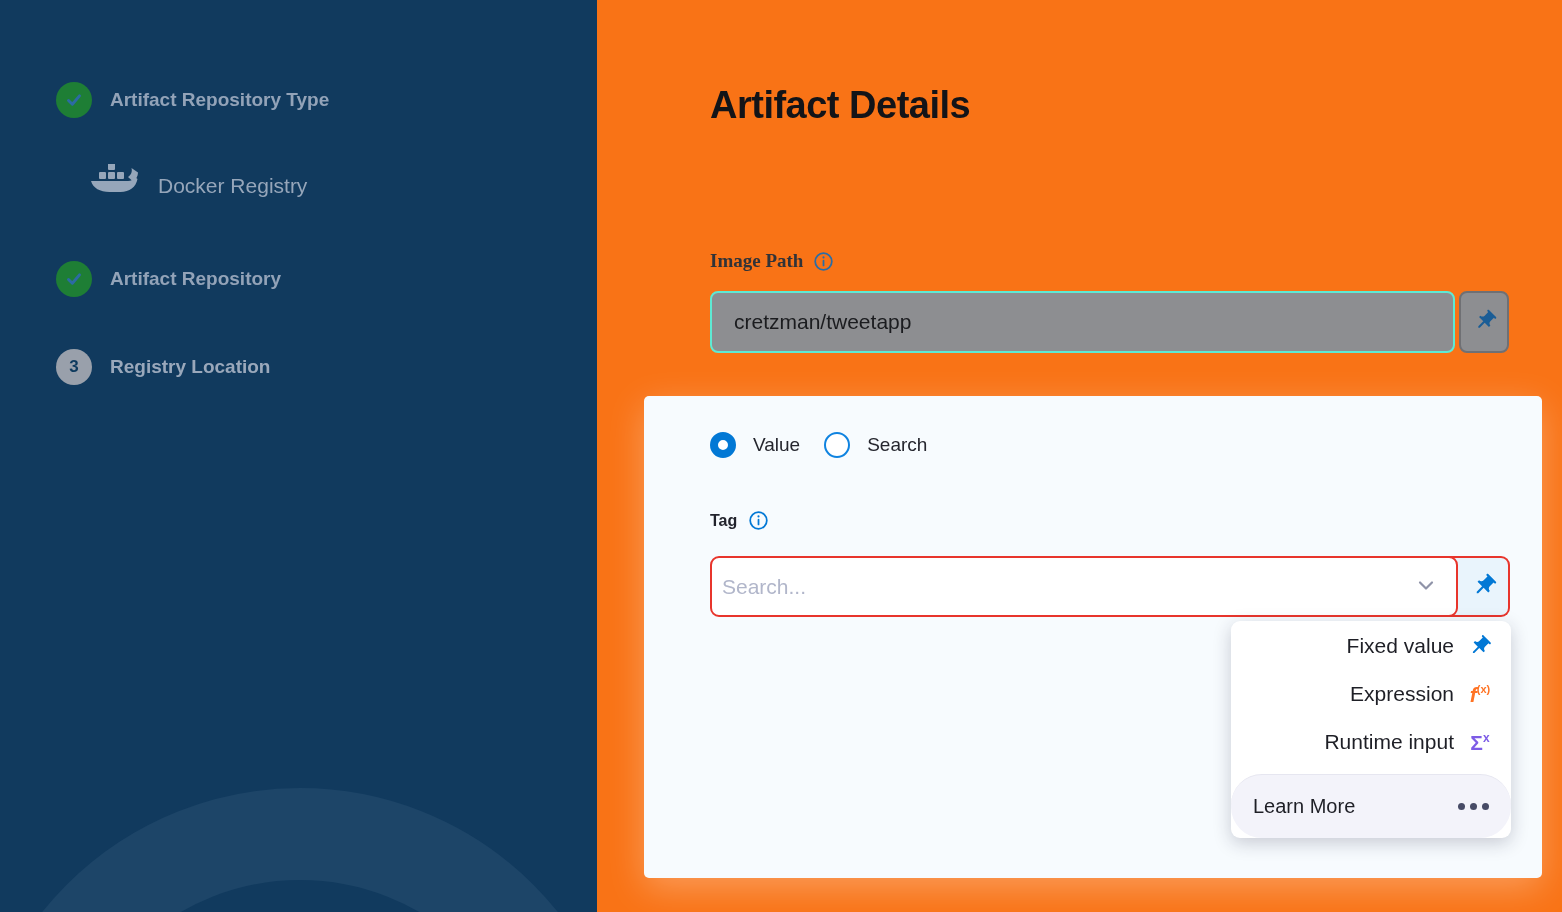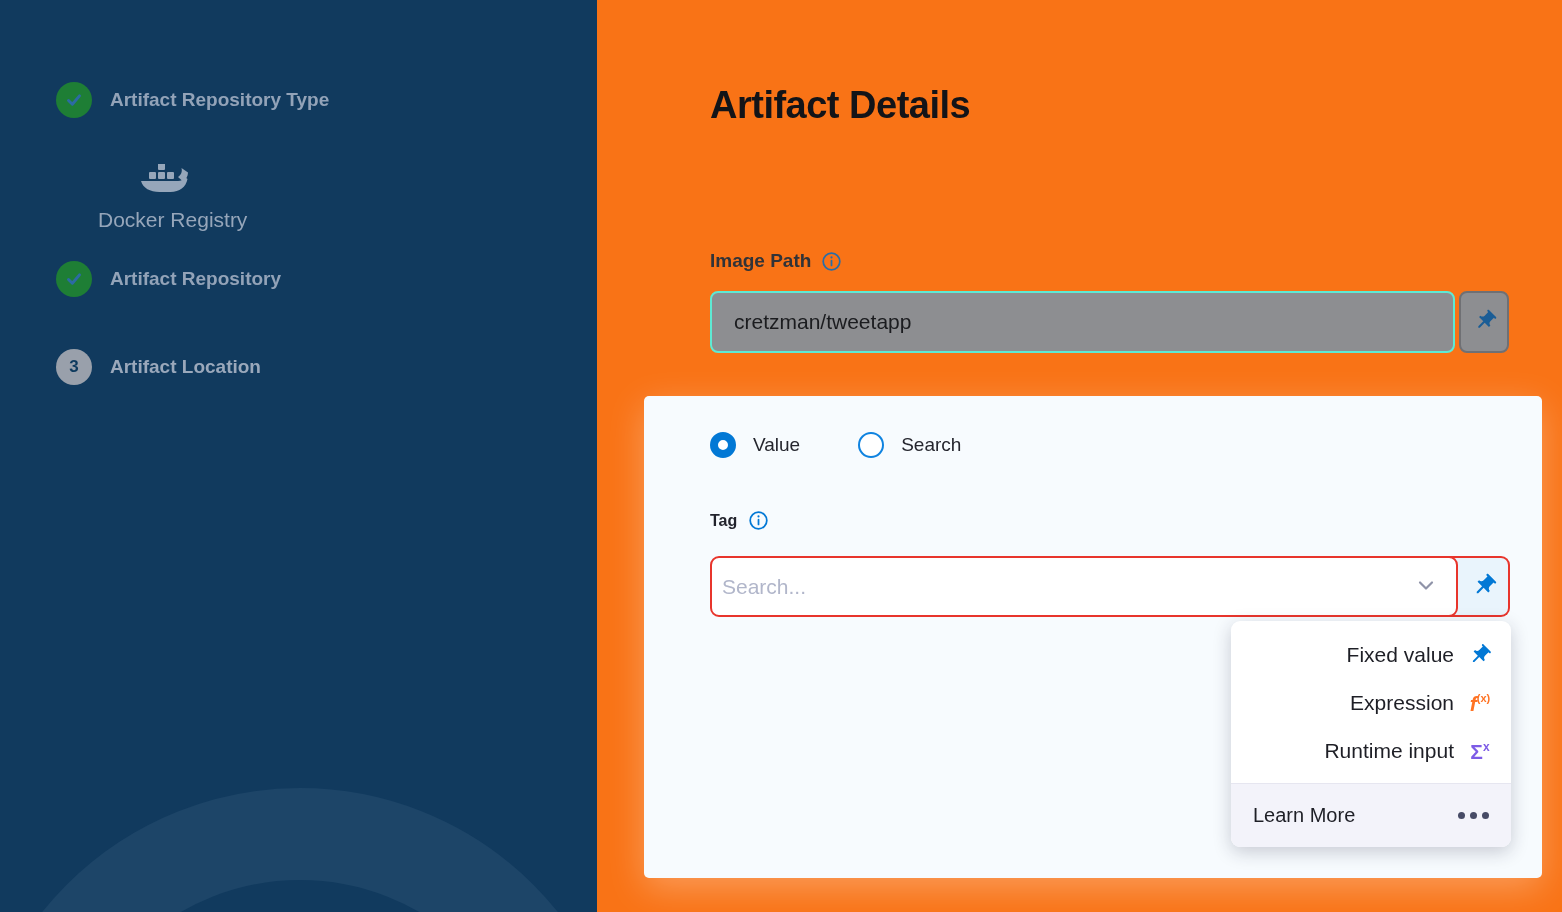--- a/index.html
+++ b/index.html
@@ -12,21 +12,21 @@
              background:#113a5e; overflow:hidden; }
   .arc { position:absolute; left:-30px; top:788px; width:660px; height:660px;
          border-radius:50%; border:92px solid #1d4568; }
   .side-row { position:absolute; display:flex; align-items:center; }
   .status-circle { width:36px; height:36px; border-radius:50%;
                    display:flex; align-items:center; justify-content:center; flex:0 0 36px; }
   .check-circle { background:#1e7e35; }
   .num-circle { background:#99a0ab; color:#0e3a5e; font-size:17px; font-weight:700; }
   .step-label { margin-left:18px; font-size:19px; font-weight:600; color:#93a3b8; }
   .step-label.bold { font-weight:700; color:#9aa8bb; }
-  .docker-row { left:80px; top:164px; height:44px;flex-direction:column; }
+  .docker-row { left:88px; top:164px; height:44px; }
   .docker-label { margin-left:18px; font-size:21px; font-weight:500; color:#96a6ba; }
 
   
   .content { position:absolute; left:597px; top:0; width:1093px; height:912px; }
   .page-title { position:absolute; left:113px; top:84px; font-size:38px; font-weight:700;
                 color:#131418; letter-spacing:-0.5px; }
   .field-label-row { position:absolute; display:flex; align-items:center; gap:10px; }
   .field-label { font-size:19px; font-weight:600; color:#313338; }
   .info-icon { width:21px; height:21px; display:block; }
   .dim-input { position:absolute; left:113px; top:291px; width:745px; height:62px;
@@ -37,21 +37,21 @@
                      font-family:inherit; }
   .dim-pin-btn { position:absolute; left:862px; top:291px; width:50px; height:62px;
                  background:#8d8e91; border:2px solid #6f7074; border-radius:8px;
                  display:flex; align-items:center; justify-content:center; cursor:pointer; }
   .pin-glyph { transform:rotate(45deg); display:block; }
 
   
   .spotlight { position:absolute; left:47px; top:396px; width:898px; height:482px;
                background:#f7fbfe; border-radius:5px;
                box-shadow:0 10px 36px rgba(255,255,255,0.30); }
-  .radio-row { position:absolute; left:66px; top:36px; display:flex; align-items:center; gap:58px; }
+  .radio-row { position:absolute; left:66px; top:36px; display:flex; align-items:center; gap:24px; }
   .radio-item { display:flex; align-items:center; gap:17px; cursor:pointer; }
   .radio-dot { width:26px; height:26px; border-radius:50%; background:#fff; }
   .radio-dot.on { border:8px solid #0278d5; }
   .radio-dot.off { border:2px solid #0f83e0; }
   .radio-label { font-size:19px; color:#25262e; }
 
   .tag-label-row { position:absolute; left:66px; top:114px; display:flex; align-items:center; gap:11px; }
   .tag-label { font-size:16px; font-weight:700; color:#22232c; }
 
   .tag-group { position:absolute; left:66px; top:160px; width:800px; height:61px; }
@@ -63,32 +63,32 @@
                background:#ffffff; border:2px solid #e8352c; border-radius:9px;
                display:flex; align-items:center; }
   .tag-input input { flex:1; border:none; outline:none; background:transparent;
                      padding-left:10px; font-size:21px; color:#30323c; font-family:inherit; }
   .tag-input input::placeholder { color:#b1b6ca; opacity:1; }
   .chevron { margin-right:18px; flex:0 0 auto; display:block; cursor:pointer; }
 
   
   .dropdown { position:absolute; left:587px; top:225px; width:280px; background:#ffffff;
               border-radius:9px; box-shadow:0 5px 18px rgba(30,32,60,0.22); overflow:hidden; }
-  .dd-items { padding:10px 18px 8px 18px; }
+  .dd-items { padding:1px 18px 8px 18px; }
   .dd-item { height:48px; display:flex; align-items:center; justify-content:flex-end;
              gap:13px; cursor:pointer; }
   .dd-item-label { font-size:21px; font-weight:500; color:#1e1f26; }
   .dd-icon { width:26px; display:flex; justify-content:center; }
   .sigma-icon { color:#7d5ce6; font-weight:700; font-size:21px; line-height:1; }
   .sigma-icon sup { font-size:12px; font-weight:700; }
   .fx-icon { color:#ff7324; font-weight:600; font-style:italic; font-size:21px; line-height:1; }
   .fx-icon sub { font-size:11px; font-style:normal; font-weight:700; }
   .dd-footer { height:64px; background:#f3f3fa; border-top:1px solid #e6e6f0;
                display:flex; align-items:center; justify-content:space-between;
-               padding:0 22px; cursor:pointer; }
+               padding:0 22px; cursor:pointer;border-radius:31px; }
   .dd-footer-label { font-size:20px; font-weight:500; color:#1e1f26; }
   .dots { display:flex; gap:5px; align-items:center; }
   .dots span { width:7px; height:7px; border-radius:50%; background:#474b66; display:block; }
 </style>
 </head>
 <body>
 
 <div class="app">
 
   <aside class="sidebar">
@@ -121,28 +121,28 @@
       <span class="status-circle check-circle">
         <svg width="22" height="22" viewBox="0 0 24 24">
             <path d="M6 12.5l4.2 4.2L18 7.5" fill="none" stroke="#2c6ba3" stroke-width="3.2" stroke-linecap="round" stroke-linejoin="round"></path>
           </svg>
       </span>
       <span class="step-label">Artifact Repository</span>
     </div>
 
     <div class="side-row" style="left:56px; top:349px;">
       <span class="status-circle num-circle">3</span>
-      <span class="step-label bold">Artifact Location</span>
+      <span class="step-label bold">Registry Location</span>
     </div>
   </aside>
 
   <main class="content">
     <h1 class="page-title">Artifact Details</h1>
 
-    <div class="field-label-row" style="left:113px; top:250px;">
+    <div class="field-label-row" style="left:113px; top:250px;font-family:Liberation Serif, serif;">
       <span class="field-label">Image Path</span>
       <span class="info-icon">
         <svg width="21" height="21" viewBox="0 0 24 24" fill="none" stroke="#2a6da6" stroke-width="2">
           <circle cx="12" cy="12" r="9.5"></circle>
           <line x1="12" y1="11" x2="12" y2="16.5" stroke-linecap="round"></line>
           <circle cx="12" cy="7.3" r="1.2" fill="#2a6da6" stroke="none"></circle>
         </svg>
       </span>
     </div>
 

